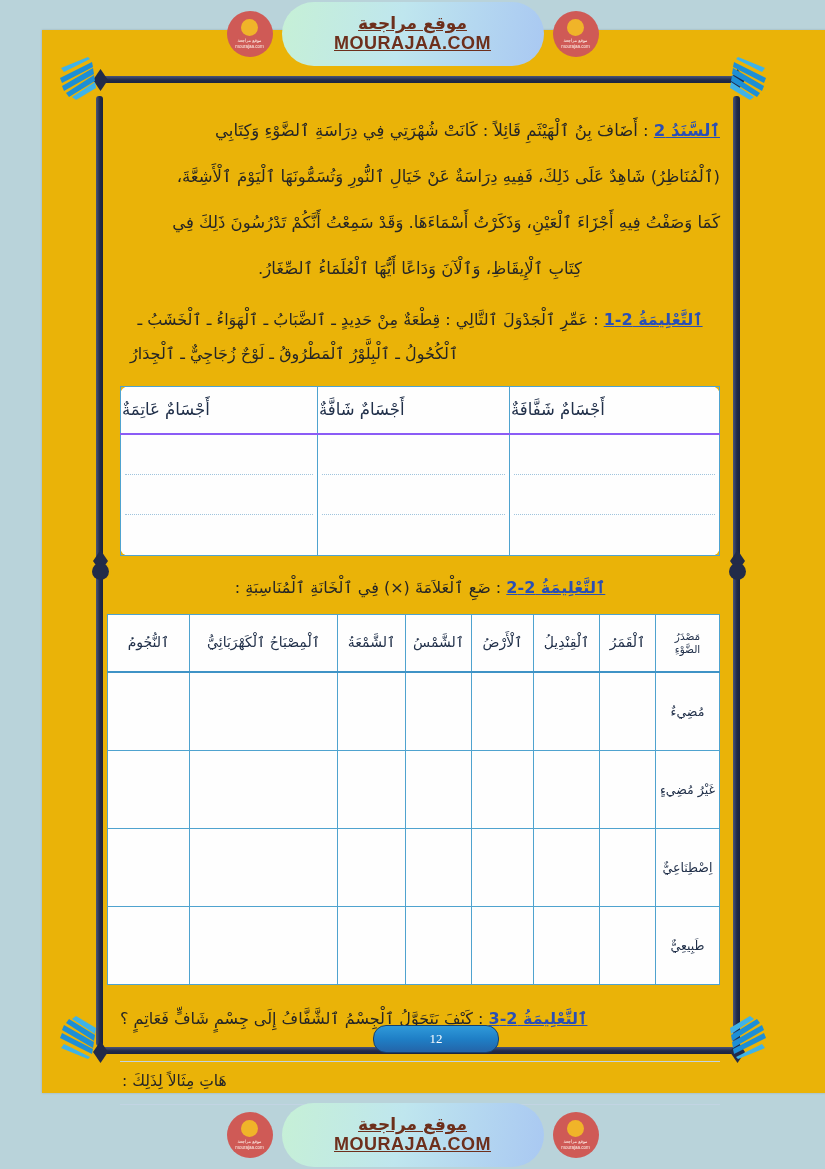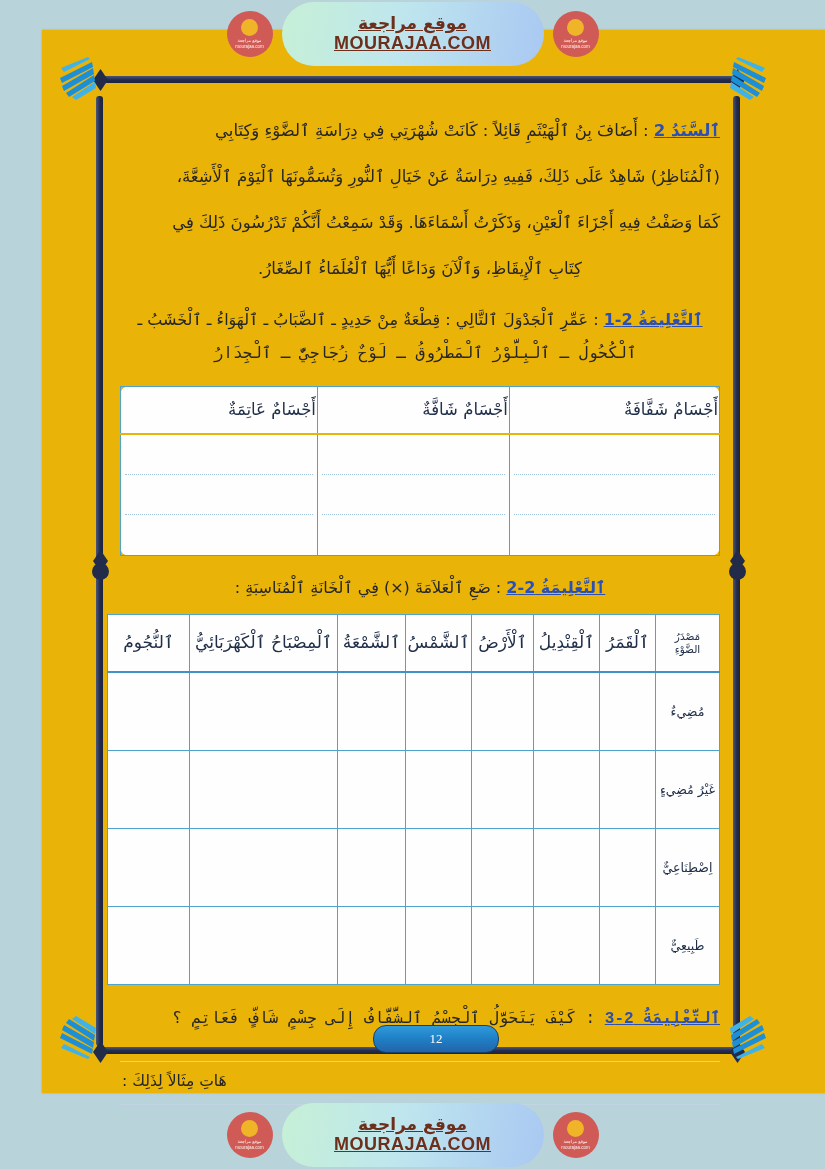--- a/index.html
+++ b/index.html
@@ -146,43 +146,43 @@
   }
   .task {
     font-size: 16px;
     color: #262626;
     line-height: 2.25;
     margin: 14px 0 6px 0;
     font-family: "DejaVu Sans", sans-serif;
     text-align: center;
   }
   .task .lead { color: #2a4fb5; }
-  .task-rtl2 { text-align: center; padding-left: 10px; font-family: Liberation Mono, monospace; }
+  .task-rtl2 { text-align: left; padding-left: 10px; }
 
   
   table.sheet-tbl {
     border-collapse: collapse;
     direction: rtl;
     background: #fefefe;
   }
   table.sheet-tbl th,
   table.sheet-tbl td {
     border: 1px solid #4fa3cf;
     color: #21304a;
     font-weight: normal;
   }
 
   
   .tbl1-wrap { margin-top: 14px; }
   table.tbl1 { width: 600px; border-radius: 9px; }
   table.tbl1 th {
     height: 44px;
     font-size: 16.5px;
-    text-align: right;
-    border-bottom: 2px solid #eab308;
+    text-align: left;
+    border-bottom: 2px solid #8b5cf6;
   }
   table.tbl1 td {
     height: 118px;
     vertical-align: top;
     position: relative;
   }
   .write-lines {
     position: absolute;
     left: 4px; right: 4px; top: 0; bottom: 0;
   }
@@ -192,21 +192,21 @@
     height: 0;
     border-top: 1px dotted #9fc4dd;
     display: block;
   }
 
   
   .tbl2-wrap { margin-top: 8px; }
   table.tbl2 { width: 612px; table-layout: fixed; }
   table.tbl2 th {
     height: 52px;
-    font-size: 17px;
+    font-size: 14px;
     text-align: center;
     padding: 2px 1px;
     line-height: 1.25;
     border-bottom: 2px solid #3f93c6;
   }
   table.tbl2 th.small { font-size: 10.5px; }
   table.tbl2 td {
     height: 45px;
     border-top: 1px solid #6fb4d8;
   }
@@ -443,21 +443,21 @@
             <td></td>
             <td></td>
             <td></td>
             <td></td>
             <td></td>
           </tr>
         </tbody>
       </table>
     </div>
 
-    <div class="task" style="text-align:right; margin-top:16px;font-family:Liberation Mono, monospace;">
+    <div class="task" style="text-align:left; margin-top:16px;">
       <span class="lead">ٱلتَّعْلِيمَةُ 2-3</span>
       <span>: كَيْفَ يَتَحَوَّلُ ٱلْجِسْمُ ٱلشَّفَّافُ إِلَى جِسْمٍ شَافٍّ فَعَاتِمٍ ؟</span>
     </div>
 
     <div class="answer-rules">
       <div class="rule"></div>
       <div class="hint">هَاتِ مِثَالاً لِذَلِكَ :</div>
       <div class="rule" style="margin-top:14px;"></div>
     </div>
 

